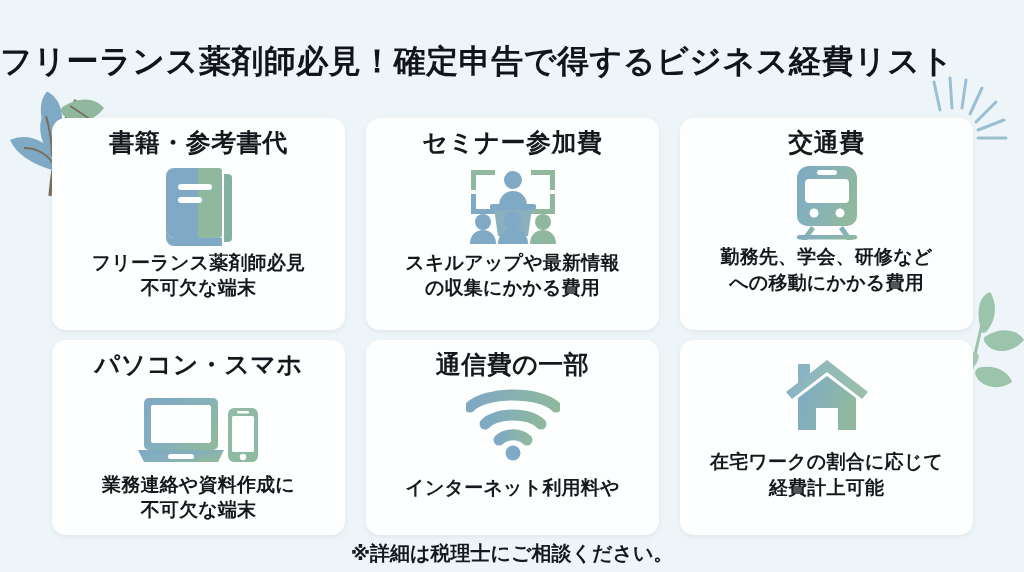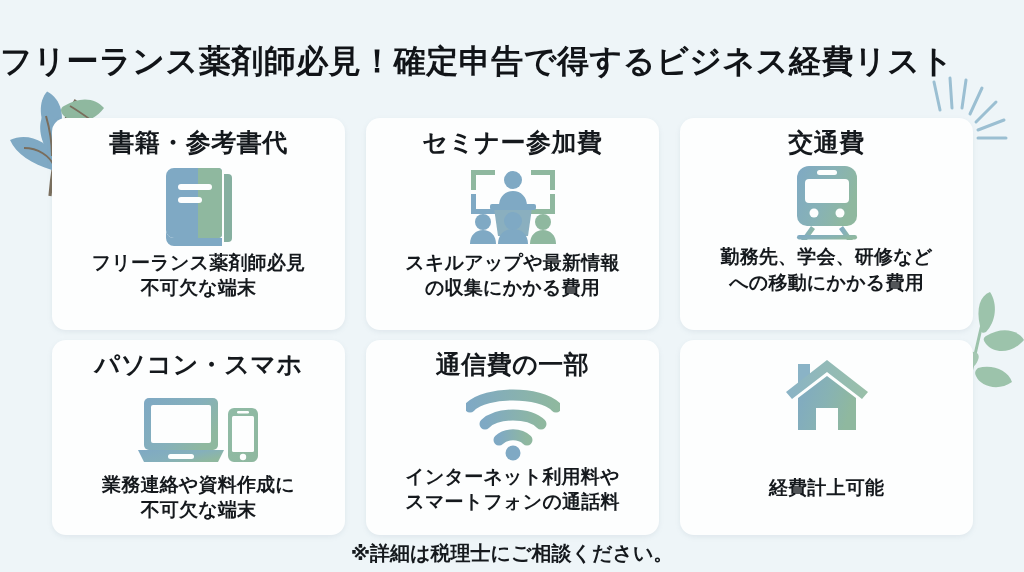--- a/index.html
+++ b/index.html
@@ -228,21 +228,20 @@
             </linearGradient>
           </defs>
           <path d="M4 18 C20 2 74 2 90 18" stroke="url(#wfg)" stroke-width="11" fill="none" stroke-linecap="round"></path>
           <path d="M19 35 C31 23 63 23 75 35" stroke="url(#wfg)" stroke-width="11" fill="none" stroke-linecap="round"></path>
           <path d="M33 51 C40 44 54 44 61 51" stroke="url(#wfg)" stroke-width="11" fill="none" stroke-linecap="round"></path>
           <circle cx="47" cy="64" r="7.5" fill="#7fa9c4"></circle>
         </svg>
       </div>
       <div class="card-desc">
         <span>インターネット利用料や</span><br>
-        <span>スマートフォンの通話料</span>
       </div>
     </div>
 
     <div class="card row2">
       <div class="card-icon">
         <svg viewBox="0 0 86 74" width="86" height="74">
           <defs>
             <linearGradient id="hsg" x1="0" y1="0" x2="1" y2="0.3">
               <stop offset="0%" stop-color="#7fa9c4"></stop>
               <stop offset="55%" stop-color="#87b2b4"></stop>
@@ -252,21 +251,21 @@
               <stop offset="0%" stop-color="#8ab3c6"></stop>
               <stop offset="100%" stop-color="#9ac0a8"></stop>
             </linearGradient>
           </defs>
           <rect x="14" y="6" width="12" height="20" fill="#8ab3c6"></rect>
           <path d="M43 2 L84 34 L78 41 L43 14 L8 41 L2 34 Z" fill="url(#rfg)"></path>
           <path d="M43 18 L72 40 v32 h-18 v-22 h-22 v22 h-18 v-32 Z" fill="url(#hsg)"></path>
         </svg>
       </div>
       <div class="card-desc">
-        <br>
+        <span>在宅ワークの割合に応じて</span><br>
         <span>経費計上可能</span>
       </div>
     </div>
 
   </div>
 
   <div id="footer-note">※詳細は税理士にご相談ください。</div>
 
 </div>
 

